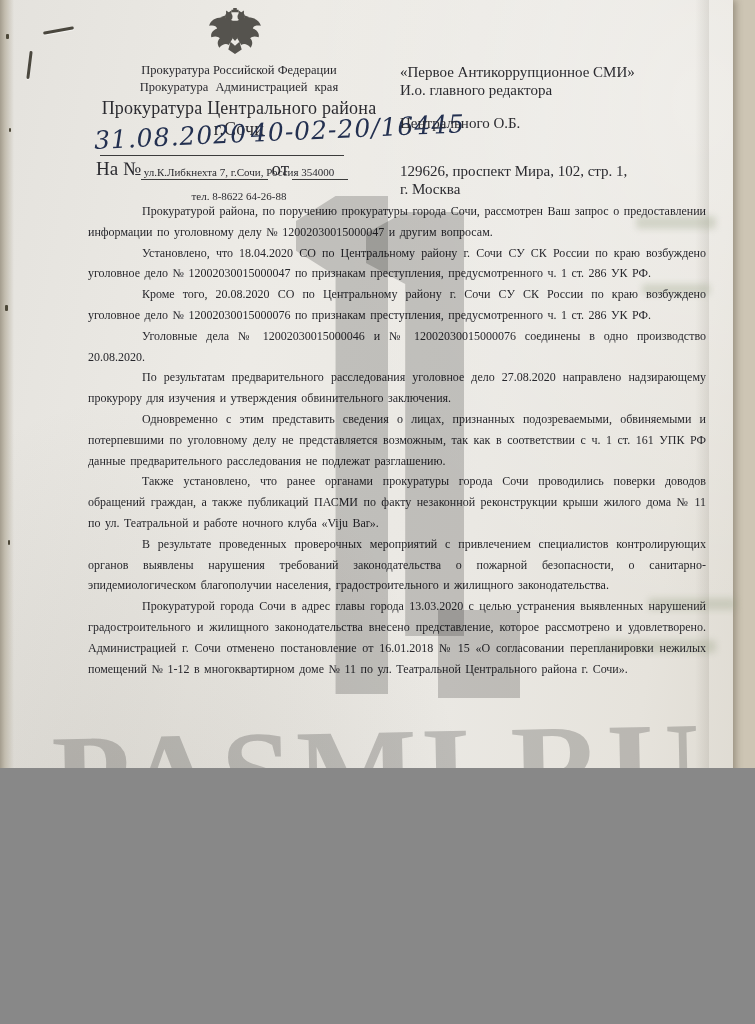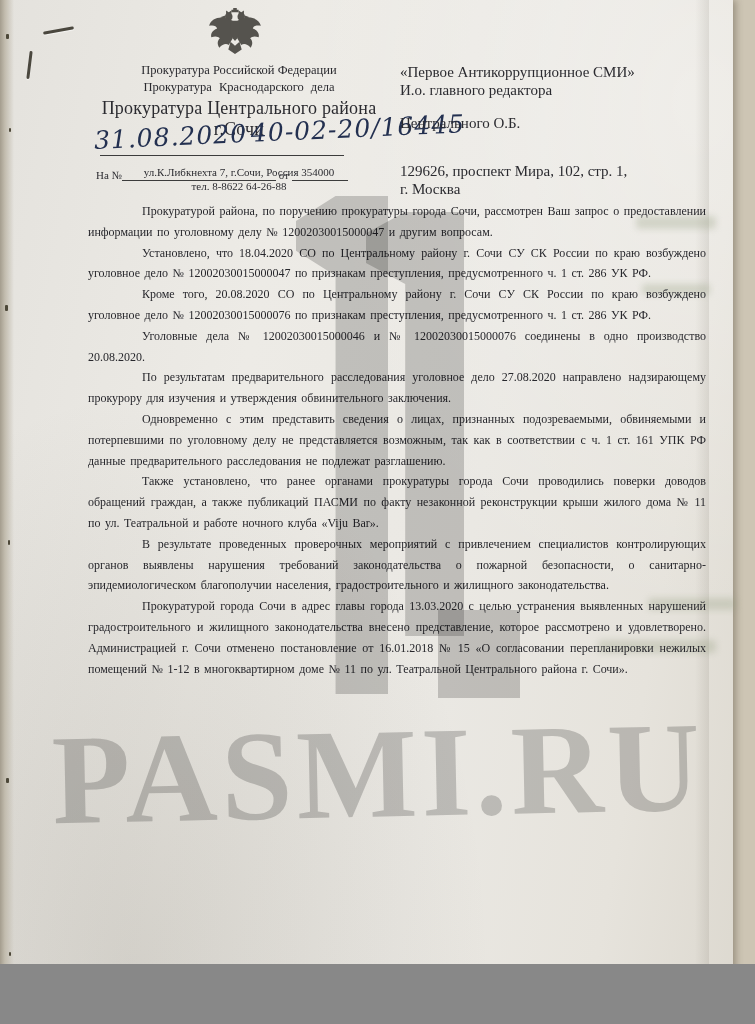--- a/index.html
+++ b/index.html
@@ -5,21 +5,21 @@
   :root{
     --color-paper:#eae8e3;
     --color-background:#cdc5b4;
     --color-ink:#2b2b30;
     --color-handwriting:#233050;
     --color-watermark:#6f6f6f;
   }
   *{box-sizing:border-box;margin:0;padding:0}
   html,body{width:755px;height:1024px;overflow:hidden;background:#888}
   #stage{
-    position:relative;width:755px;height:964px;
+    position:relative;width:755px;height:768px;
     background:var(--color-background);
     font-family:"Liberation Serif", serif;
     color:var(--color-ink);
     overflow:hidden;
   }
   
   .paper{
     position:absolute;left:0;top:0;width:733px;height:1012px;
     background:
       radial-gradient(ellipse at 18% 96%, rgba(105,99,85,.20), rgba(0,0,0,0) 42%),
@@ -39,32 +39,32 @@
   .staple{position:absolute;background:#4a473e;border-radius:2px;box-shadow:0 1px 1px rgba(255,255,255,.6)}
   .bleed{position:absolute;background:rgba(148,158,128,.30);filter:blur(3px);border-radius:4px}
 
   
   .emblem{position:absolute;left:206px;top:7px;opacity:.88}
   .letterhead{position:absolute;left:86px;top:63px;width:306px;text-align:center;line-height:1.18}
   .lh-org1,.lh-org2{font-size:12.5px}
   .lh-org2{word-spacing:4px;margin-top:2px}
   .lh-org3{font-size:18px;font-weight:normal;margin-top:3px;letter-spacing:.2px}
   .lh-addr{font-size:11px;margin-top:26px}
-  .lh-tel{font-size:11px;margin-top:1px}
+  .lh-tel{font-size:11px;margin-top:11px}
 
   .handwriting{
     position:absolute;left:94px;top:126px;width:300px;
     font-family:"DejaVu Serif", serif;font-style:italic;
     font-size:25px;letter-spacing:1px;white-space:nowrap;
     color:var(--color-handwriting);
     transform:rotate(-2.6deg);transform-origin:left center;
   }
   .hw-num{margin-left:4px}
   .ref-underline-1{position:absolute;left:100px;top:155px;width:244px;border-bottom:1.6px solid #3c3c3c}
-  .ref-row{position:absolute;left:96px;top:168px;width:252px;font-size:11px;display:flex;align-items:flex-end}
+  .ref-row{position:absolute;left:96px;top:158px;width:252px;font-size:19px;display:flex;align-items:flex-end}
   .ref-row .blank{border-bottom:1.4px solid #3c3c3c;flex:1;height:13px}
   .ref-row .blank.short{flex:0 0 56px}
   .ref-ot{padding:0 3px}
 
   
   .recipient{position:absolute;left:400px;top:63px;width:330px;font-size:15px;line-height:1.22}
   .rc-name{margin-top:14px}
   .rc-addr{margin-top:30px}
 
   
@@ -129,21 +129,21 @@
           <path d="M30 16 C19 9 6 11 3 21 C8 20 11 21 12 24 C6.5 26 4.5 30 5.5 34 C10 32 13 33 15 35 C12 38 12 42 14.5 45.5 C18 41.5 22 40.5 25 42.5 L29.5 35 Z"></path>
           <path d="M34 16 C45 9 58 11 61 21 C56 20 53 21 52 24 C57.5 26 59.5 30 58.5 34 C54 32 51 33 49 35 C52 38 52 42 49.5 45.5 C46 41.5 42 40.5 39 42.5 L34.5 35 Z"></path>
           <path d="M27.5 15.5 h9 v14 c0 5 -4.5 8.5 -4.5 8.5 s-4.5 -3.5 -4.5 -8.5 z"></path>
           <path d="M27 39 l5 4.5 5 -4.5 2.5 8.5 -7.5 5 -7.5 -5 z"></path>
         </g>
       </svg>
     </div>
 
     <div class="letterhead">
       <div class="lh-org1">Прокуратура Российской Федерации</div>
-      <div class="lh-org2">Прокуратура Краснодарского дела</div>
+      <div class="lh-org2">Прокуратура Администрацией края</div>
       <div class="lh-org3">Прокуратура Центрального района г.Сочи</div>
       <div class="lh-addr">ул.К.Либкнехта 7, г.Сочи, Россия 354000</div>
       <div class="lh-tel">тел. 8-8622 64-26-88</div>
     </div>
 
     <div class="handwriting">
       <span>31.08.2020</span><span class="hw-num">40-02-20/16445</span>
     </div>
     <div class="ref-underline-1"></div>
     <div class="ref-row">

